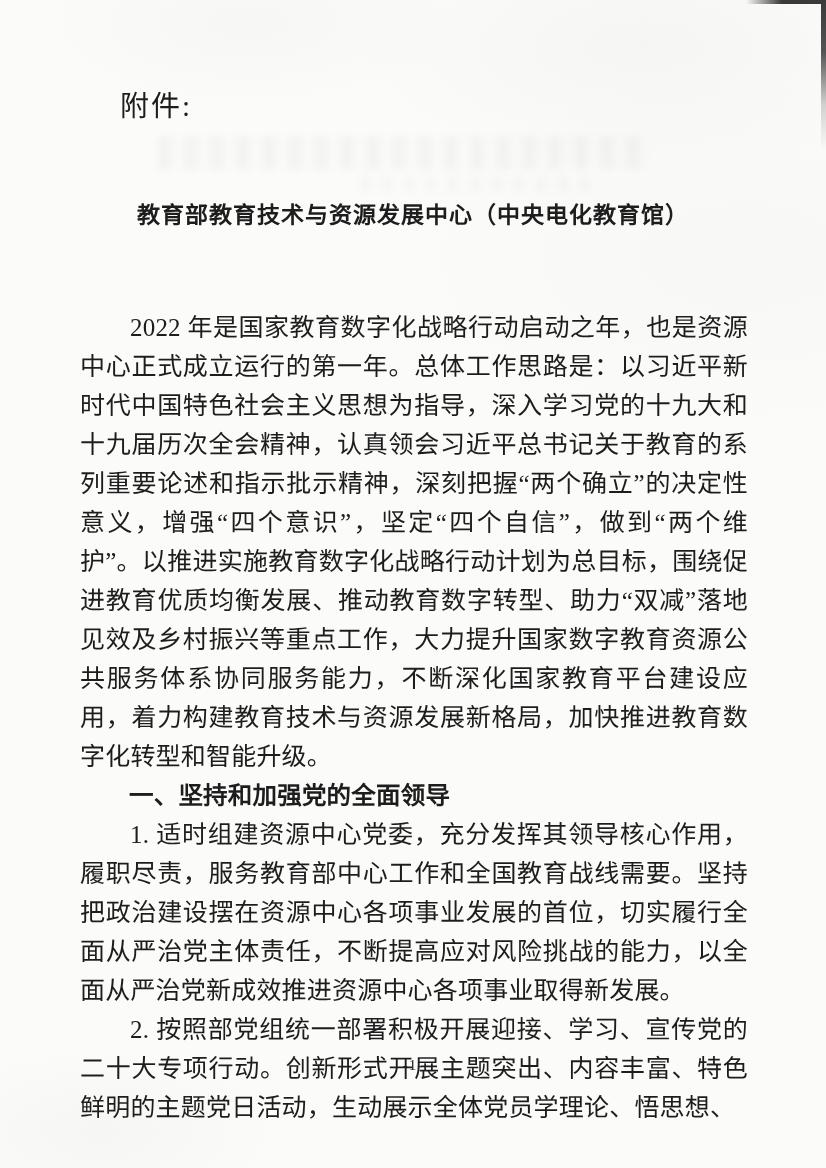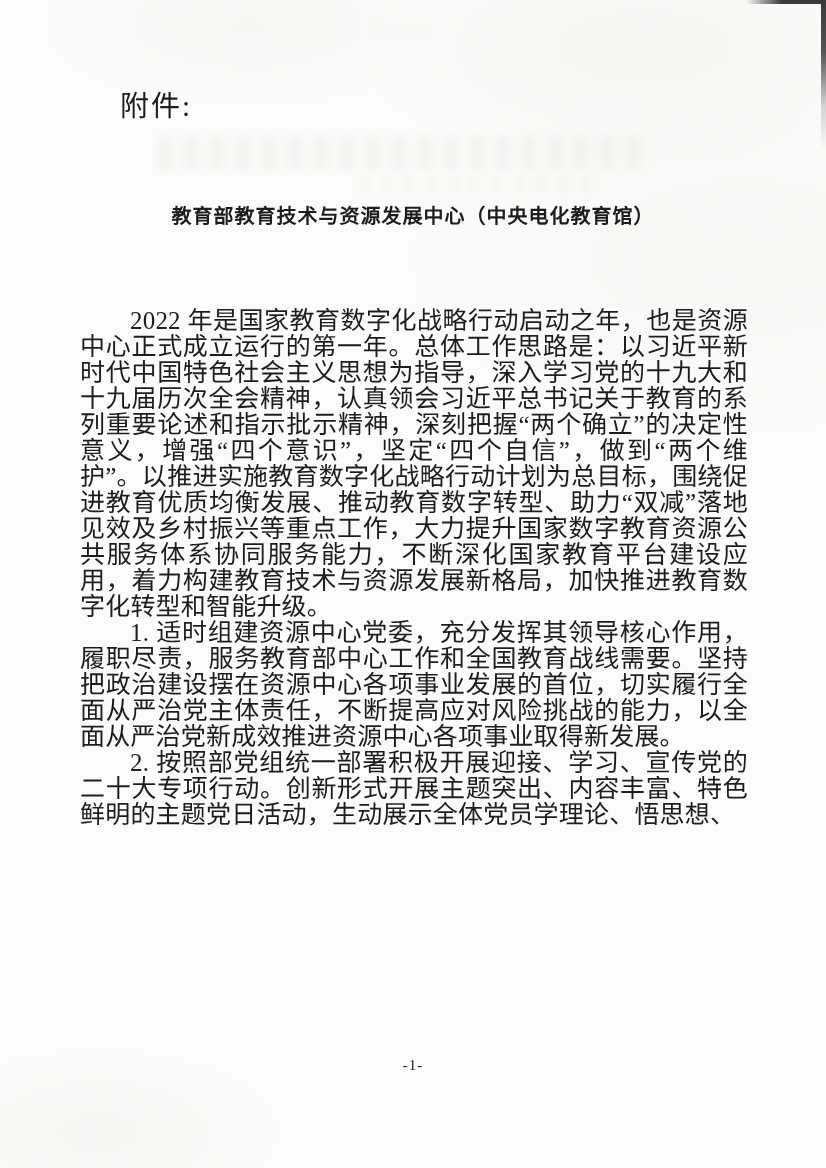--- a/index.html
+++ b/index.html
@@ -46,25 +46,25 @@
     opacity:.5;
   }
   
   .attachment{
     position:absolute;left:120px;top:92px;
     font-size:29px;line-height:28px;letter-spacing:2px;
   }
   .title{
     position:absolute;left:60px;right:60px;top:196px;
     text-align:center;font-weight:bold;
-    font-size:20px;line-height:40px;letter-spacing:1px;
+    font-size:23px;line-height:40px;letter-spacing:1px;
   }
   .body-text{
     position:absolute;left:80px;top:308px;width:668px;
-    font-size:25px;line-height:26px;
+    font-size:25px;line-height:39px;
     text-align:justify;
     letter-spacing:0.2px;
   }
   .body-text p{margin:0;text-indent:2em;}
   .body-text .heading{
     margin:0;text-indent:2em;
     font-family:"Liberation Sans","DejaVu Sans",sans-serif;
     font-weight:bold;font-size:24.5px;
   }
   .page-number{
@@ -83,19 +83,20 @@
   <div class="ghost-blob"></div>
 
   <div class="attachment">附件:</div>
 
   <div class="title">
     <div>教育部教育技术与资源发展中心（中央电化教育馆）</div>
   </div>
 
   <div class="body-text">
     <p>2022 年是国家教育数字化战略行动启动之年，也是资源中心正式成立运行的第一年。总体工作思路是：以习近平新时代中国特色社会主义思想为指导，深入学习党的十九大和十九届历次全会精神，认真领会习近平总书记关于教育的系列重要论述和指示批示精神，深刻把握“两个确立”的决定性意义，增强“四个意识”，坚定“四个自信”，做到“两个维护”。以推进实施教育数字化战略行动计划为总目标，围绕促进教育优质均衡发展、推动教育数字转型、助力“双减”落地见效及乡村振兴等重点工作，大力提升国家数字教育资源公共服务体系协同服务能力，不断深化国家教育平台建设应用，着力构建教育技术与资源发展新格局，加快推进教育数字化转型和智能升级。</p>
+    <p class="heading">一、坚持和加强党的全面领导</p>
     <p>1. 适时组建资源中心党委，充分发挥其领导核心作用，履职尽责，服务教育部中心工作和全国教育战线需要。坚持把政治建设摆在资源中心各项事业发展的首位，切实履行全面从严治党主体责任，不断提高应对风险挑战的能力，以全面从严治党新成效推进资源中心各项事业取得新发展。</p>
     <p>2. 按照部党组统一部署积极开展迎接、学习、宣传党的二十大专项行动。创新形式开展主题突出、内容丰富、特色鲜明的主题党日活动，生动展示全体党员学理论、悟思想、</p>
   </div>
 
   <div class="page-number">-1-</div>
 
 </div>
 
 </body></html>

